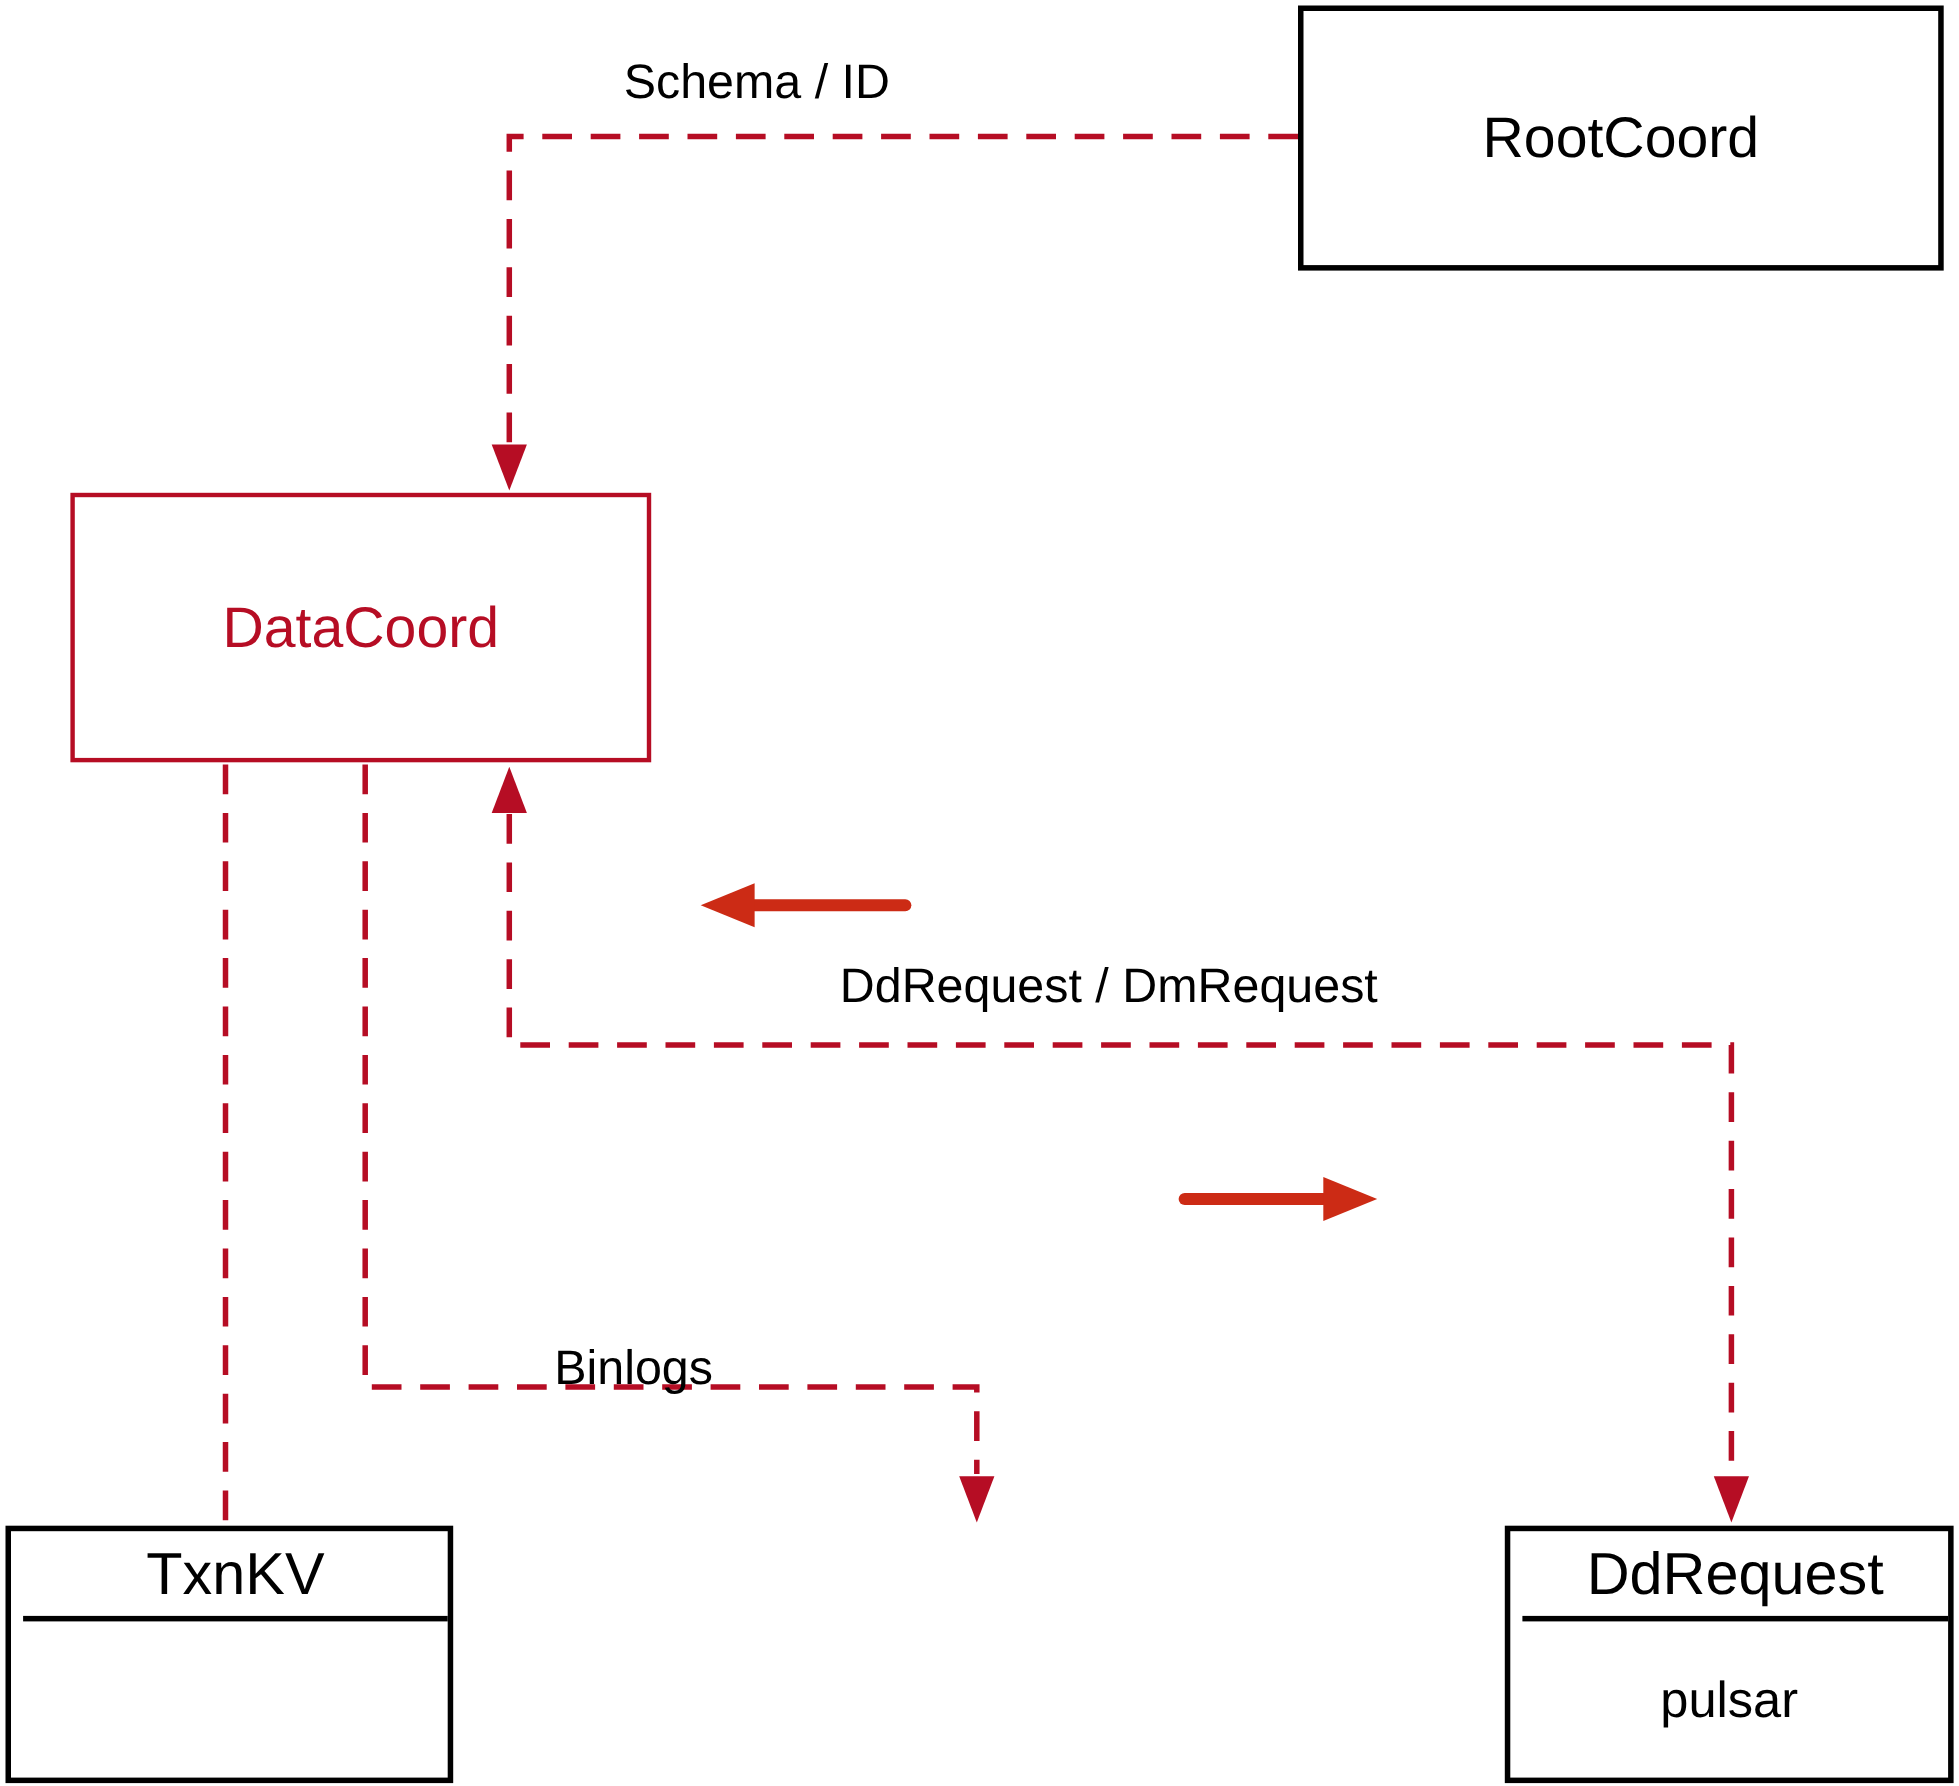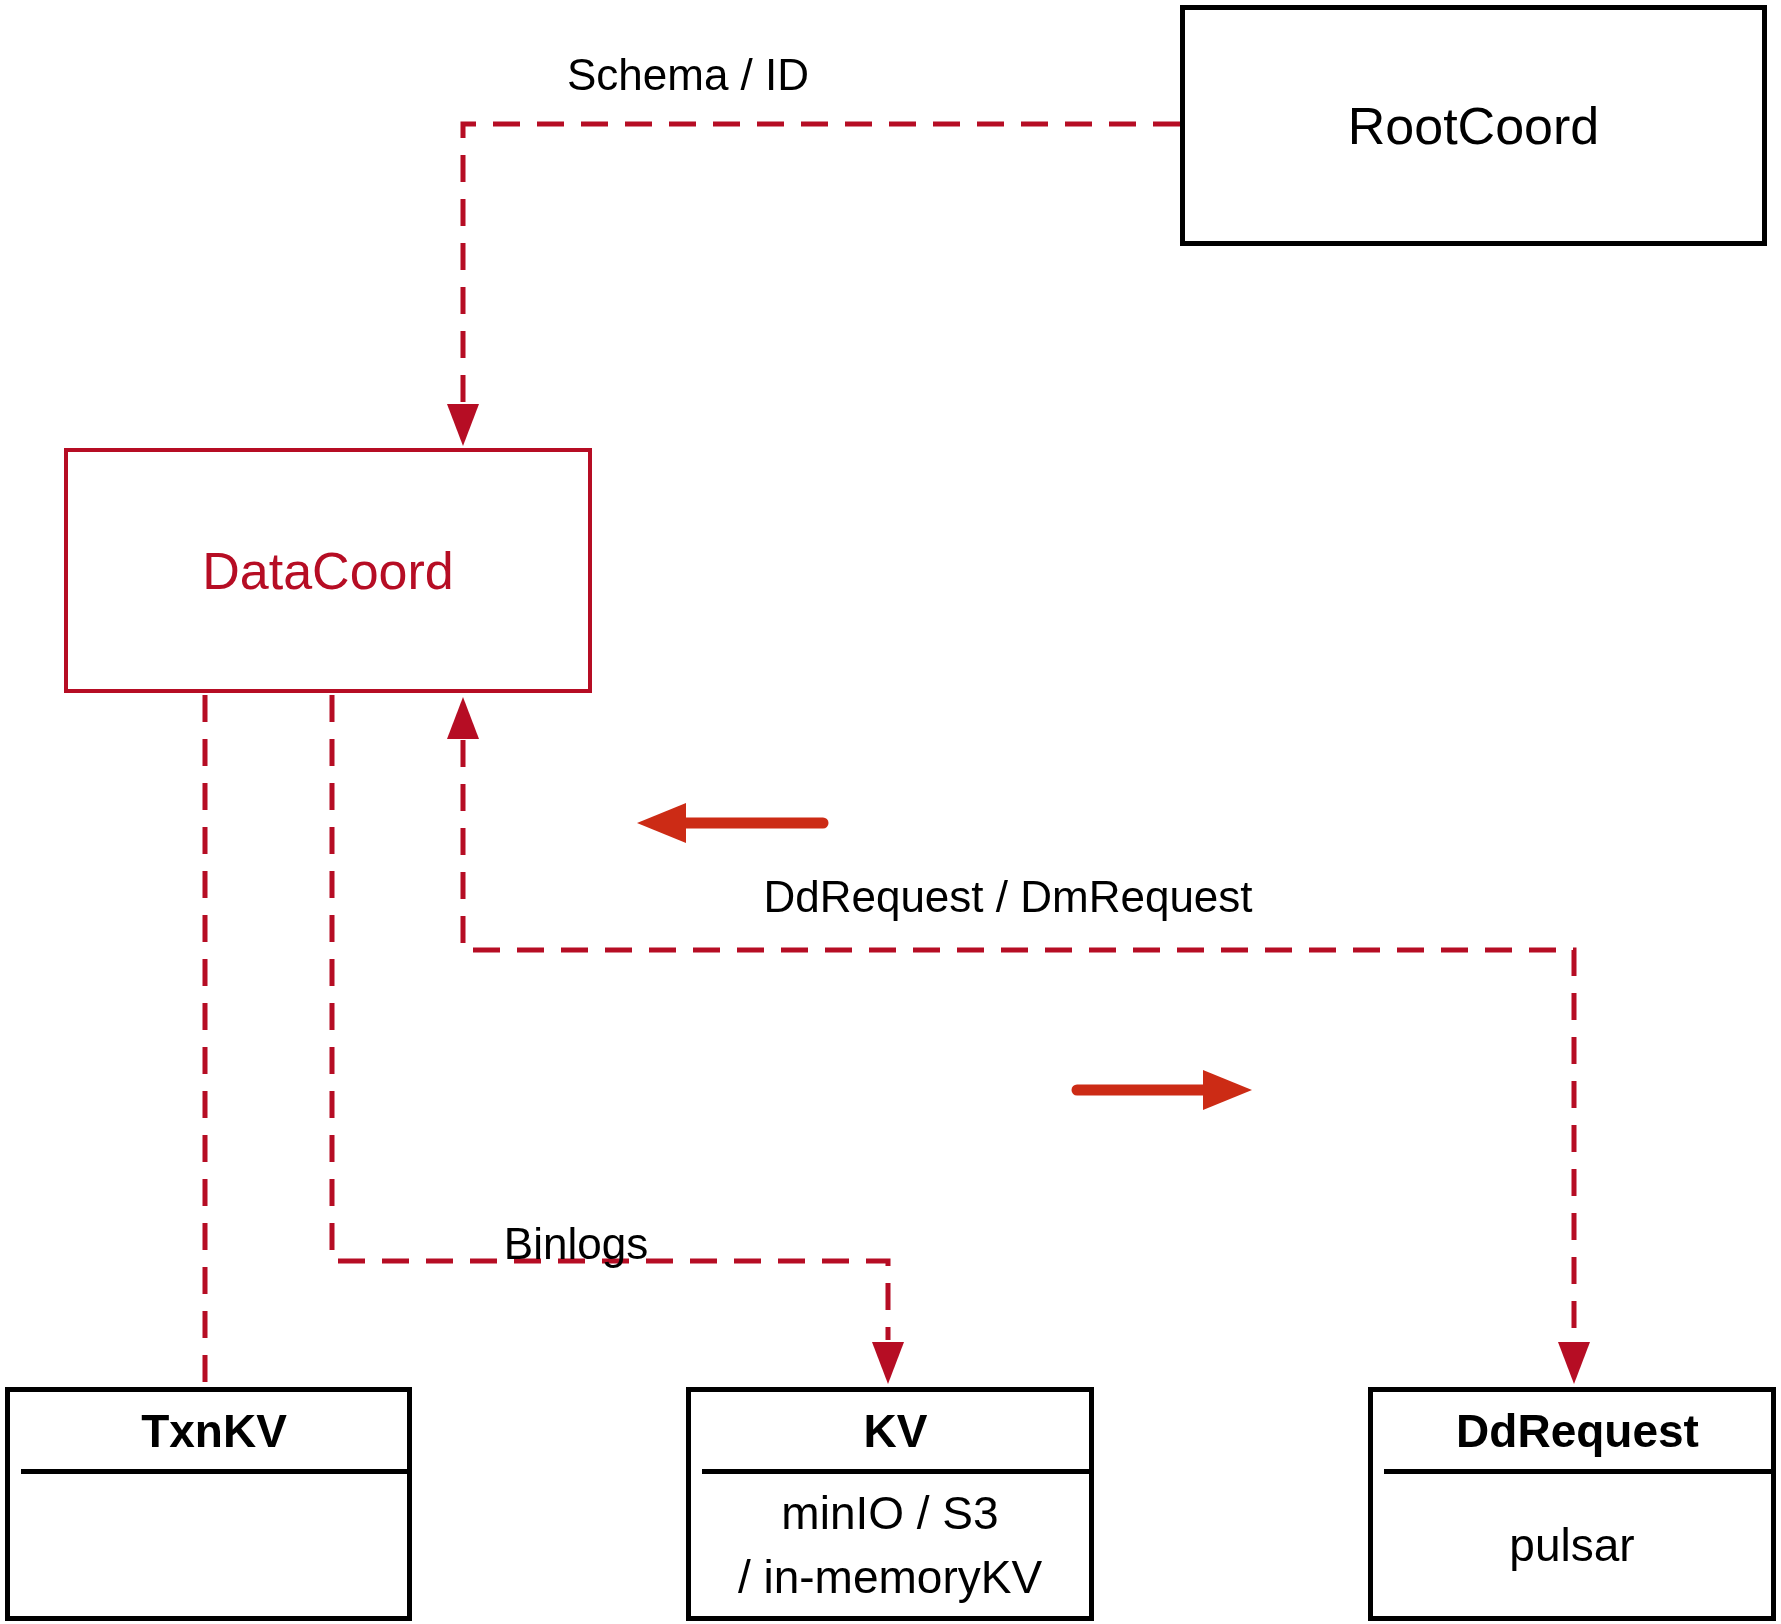--- a/index.html
+++ b/index.html
@@ -55,21 +55,21 @@
     box-sizing:border-box;
     display:flex;flex-direction:column;
   }
   .station-txnkv{left:5px;width:407px;}
   .station-kv{left:686px;width:408px;}
   .station-msgstream{left:1368px;width:408px;}
   .station-header{
     height:77px;flex:none;
     border-bottom:5px solid var(--ink);
     display:flex;align-items:center;justify-content:center;
-    font-weight:bold;font-size:46px;color:var(--ink);margin-left:11px;
+    font-weight:normal;font-size:54px;color:var(--ink);margin-left:11px;
   }
   .station-body{
     flex:1;
     display:flex;flex-direction:column;
     align-items:center;justify-content:center;
     font-size:46px;line-height:64px;color:var(--ink);
     text-align:center;
   }
   .edge-label{
     position:absolute;
@@ -122,27 +122,20 @@
   </div>
 
   <div class="node node-datacoord">
     <span>DataCoord</span>
   </div>
 
   <div class="station station-txnkv">
     <div class="station-header">TxnKV</div>
   </div>
 
-  <div class="station station-kv">
-    <div class="station-header">KV</div>
-    <div class="station-body">
-      <div>minIO / S3</div>
-      <div>/ in-memoryKV</div>
-    </div>
-  </div>
 
   <div class="station station-msgstream">
     <div class="station-header">DdRequest</div>
     <div class="station-body">
       <div>pulsar</div>
     </div>
   </div>
 
   <div class="edge-label lbl-schema">Schema / ID</div>
   <div class="edge-label lbl-ddrequest">DdRequest / DmRequest</div>

